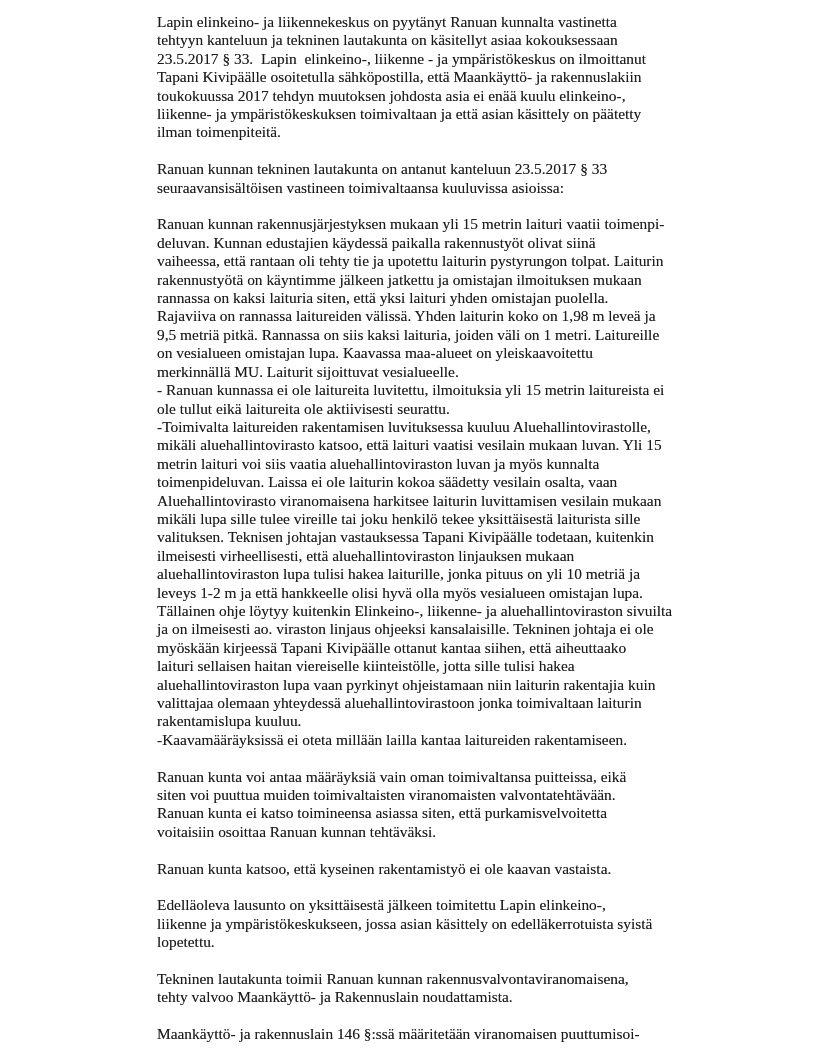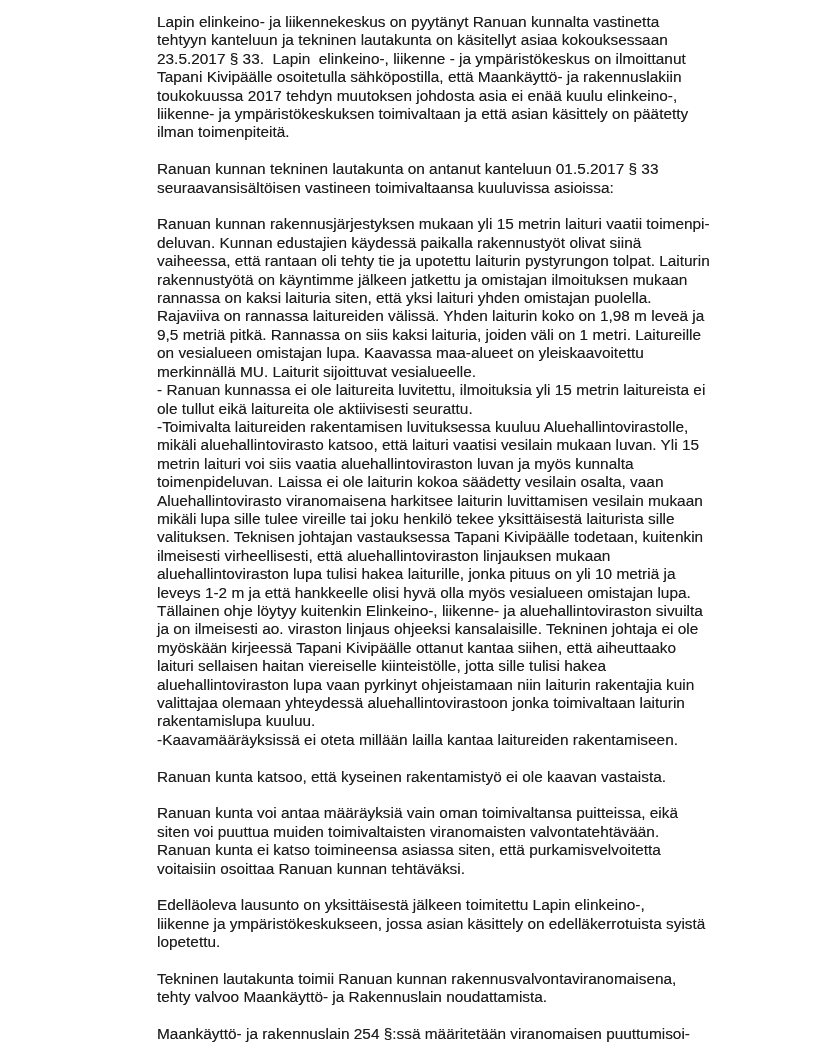--- a/index.html
+++ b/index.html
@@ -11,21 +11,21 @@
     width: 816px;
     height: 1056px;
     position: relative;
     overflow: hidden;
   }
   .page {
     position: absolute;
     left: 157px;
     top: 13px;
     width: 618px;
-    font-family: Liberation Sans, sans-serif;
+    font-family: Liberation Serif, serif;
     font-size: 15.4px;
     line-height: 18.4px;
     color: #1c1c1c;
     text-shadow: 0 0 0.4px rgba(0,0,0,0.45); 
   }
   .para {
     margin: 0 0 18.4px 0;
     white-space: pre-wrap;
     text-align: left;
   }
@@ -35,21 +35,21 @@
 <body>
 
 <div class="page">
   <p class="para">Lapin elinkeino- ja liikennekeskus on pyytänyt Ranuan kunnalta vastinetta
 tehtyyn kanteluun ja tekninen lautakunta on käsitellyt asiaa kokouksessaan
 23.5.2017 § 33.  Lapin  elinkeino-, liikenne - ja ympäristökeskus on ilmoittanut
 Tapani Kivipäälle osoitetulla sähköpostilla, että Maankäyttö- ja rakennuslakiin
 toukokuussa 2017 tehdyn muutoksen johdosta asia ei enää kuulu elinkeino-,
 liikenne- ja ympäristökeskuksen toimivaltaan ja että asian käsittely on päätetty
 ilman toimenpiteitä.</p>
-  <p class="para">Ranuan kunnan tekninen lautakunta on antanut kanteluun 01.5.2017 § 33
+  <p class="para">Ranuan kunnan tekninen lautakunta on antanut kanteluun 23.5.2017 § 33
 seuraavansisältöisen vastineen toimivaltaansa kuuluvissa asioissa:</p>
   <p class="para">Ranuan kunnan rakennusjärjestyksen mukaan yli 15 metrin laituri vaatii toimenpi-
 deluvan. Kunnan edustajien käydessä paikalla rakennustyöt olivat siinä
 vaiheessa, että rantaan oli tehty tie ja upotettu laiturin pystyrungon tolpat. Laiturin
 rakennustyötä on käyntimme jälkeen jatkettu ja omistajan ilmoituksen mukaan
 rannassa on kaksi laituria siten, että yksi laituri yhden omistajan puolella.
 Rajaviiva on rannassa laitureiden välissä. Yhden laiturin koko on 1,98 m leveä ja
 9,5 metriä pitkä. Rannassa on siis kaksi laituria, joiden väli on 1 metri. Laitureille
 on vesialueen omistajan lupa. Kaavassa maa-alueet on yleiskaavoitettu
 merkinnällä MU. Laiturit sijoittuvat vesialueelle.
@@ -66,24 +66,24 @@
 aluehallintoviraston lupa tulisi hakea laiturille, jonka pituus on yli 10 metriä ja
 leveys 1-2 m ja että hankkeelle olisi hyvä olla myös vesialueen omistajan lupa.
 Tällainen ohje löytyy kuitenkin Elinkeino-, liikenne- ja aluehallintoviraston sivuilta
 ja on ilmeisesti ao. viraston linjaus ohjeeksi kansalaisille. Tekninen johtaja ei ole
 myöskään kirjeessä Tapani Kivipäälle ottanut kantaa siihen, että aiheuttaako
 laituri sellaisen haitan viereiselle kiinteistölle, jotta sille tulisi hakea
 aluehallintoviraston lupa vaan pyrkinyt ohjeistamaan niin laiturin rakentajia kuin
 valittajaa olemaan yhteydessä aluehallintovirastoon jonka toimivaltaan laiturin
 rakentamislupa kuuluu.
 -Kaavamääräyksissä ei oteta millään lailla kantaa laitureiden rakentamiseen.</p>
-  <p class="para">Ranuan kunta katsoo, että kyseinen rakentamistyö ei ole kaavan vastaista.</p>
   <p class="para">Ranuan kunta voi antaa määräyksiä vain oman toimivaltansa puitteissa, eikä
 siten voi puuttua muiden toimivaltaisten viranomaisten valvontatehtävään.
 Ranuan kunta ei katso toimineensa asiassa siten, että purkamisvelvoitetta
 voitaisiin osoittaa Ranuan kunnan tehtäväksi.</p>
+  <p class="para">Ranuan kunta katsoo, että kyseinen rakentamistyö ei ole kaavan vastaista.</p>
   <p class="para">Edelläoleva lausunto on yksittäisestä jälkeen toimitettu Lapin elinkeino-,
 liikenne ja ympäristökeskukseen, jossa asian käsittely on edelläkerrotuista syistä
 lopetettu.</p>
   <p class="para">Tekninen lautakunta toimii Ranuan kunnan rakennusvalvontaviranomaisena,
 tehty valvoo Maankäyttö- ja Rakennuslain noudattamista.</p>
-  <p class="para">Maankäyttö- ja rakennuslain 254 §:ssä määritetään viranomaisen puuttumisoi-</p>
+  <p class="para">Maankäyttö- ja rakennuslain 146 §:ssä määritetään viranomaisen puuttumisoi-</p>
 </div>
 
 </body></html>

